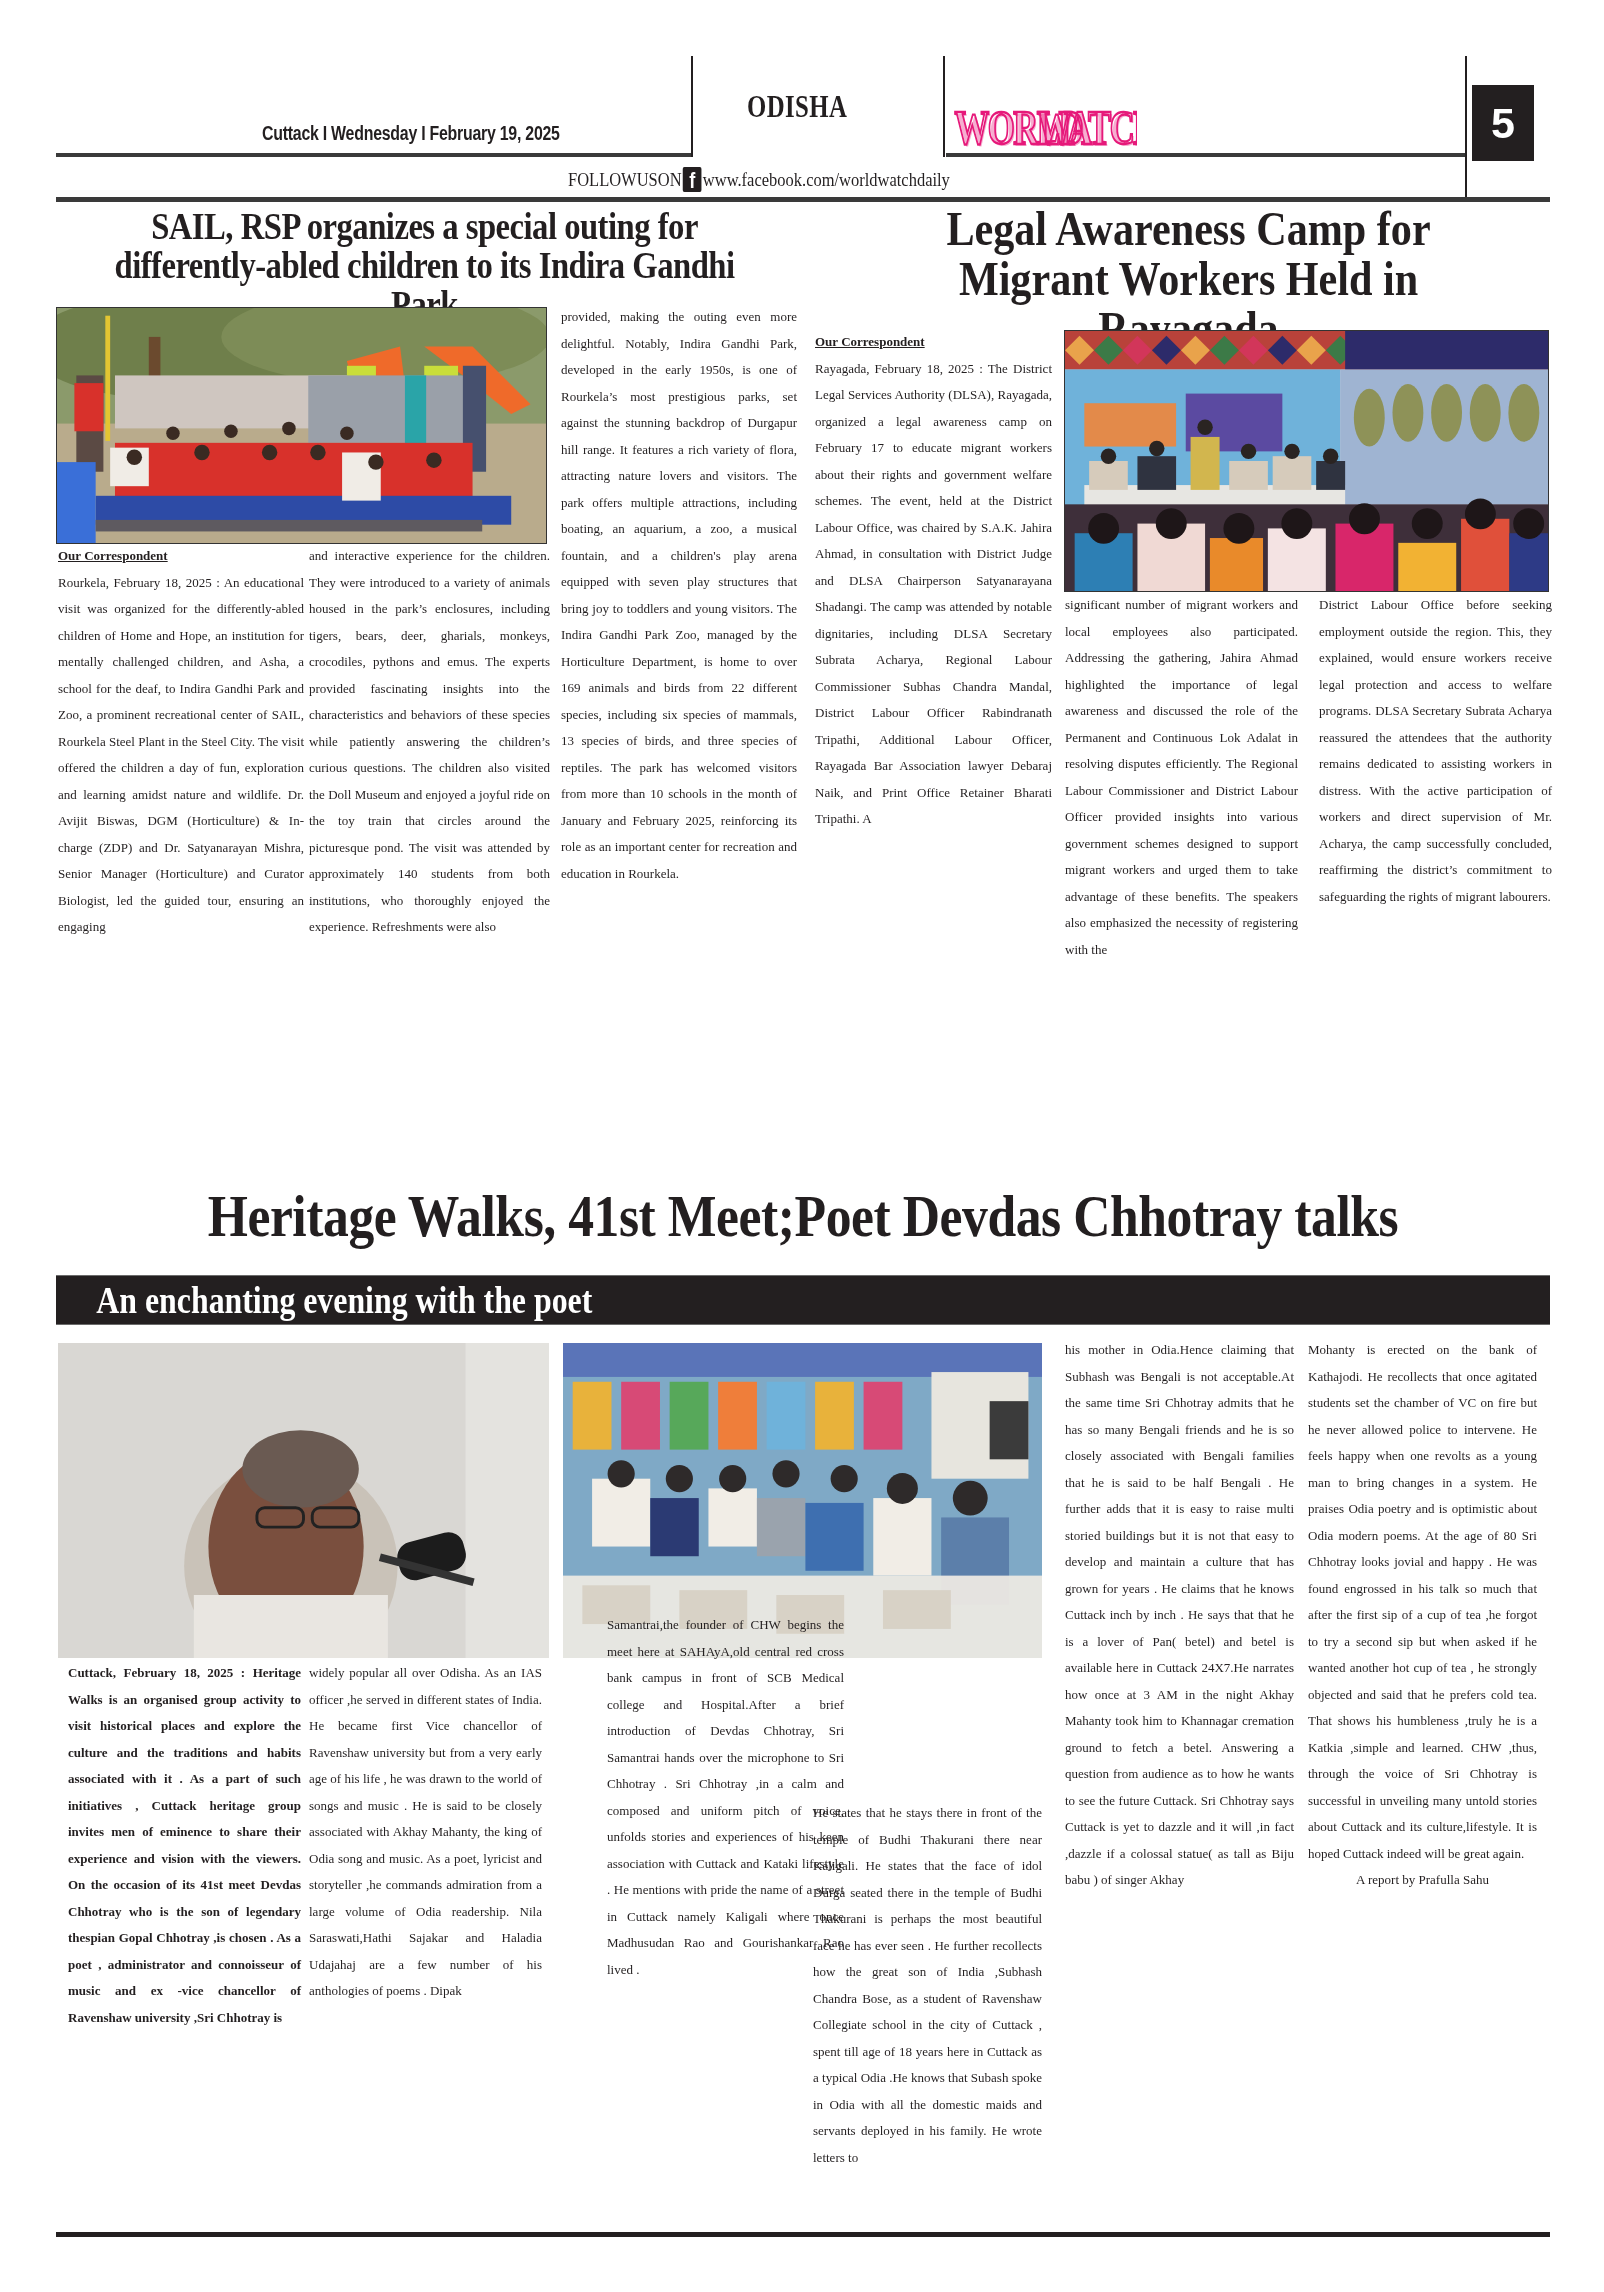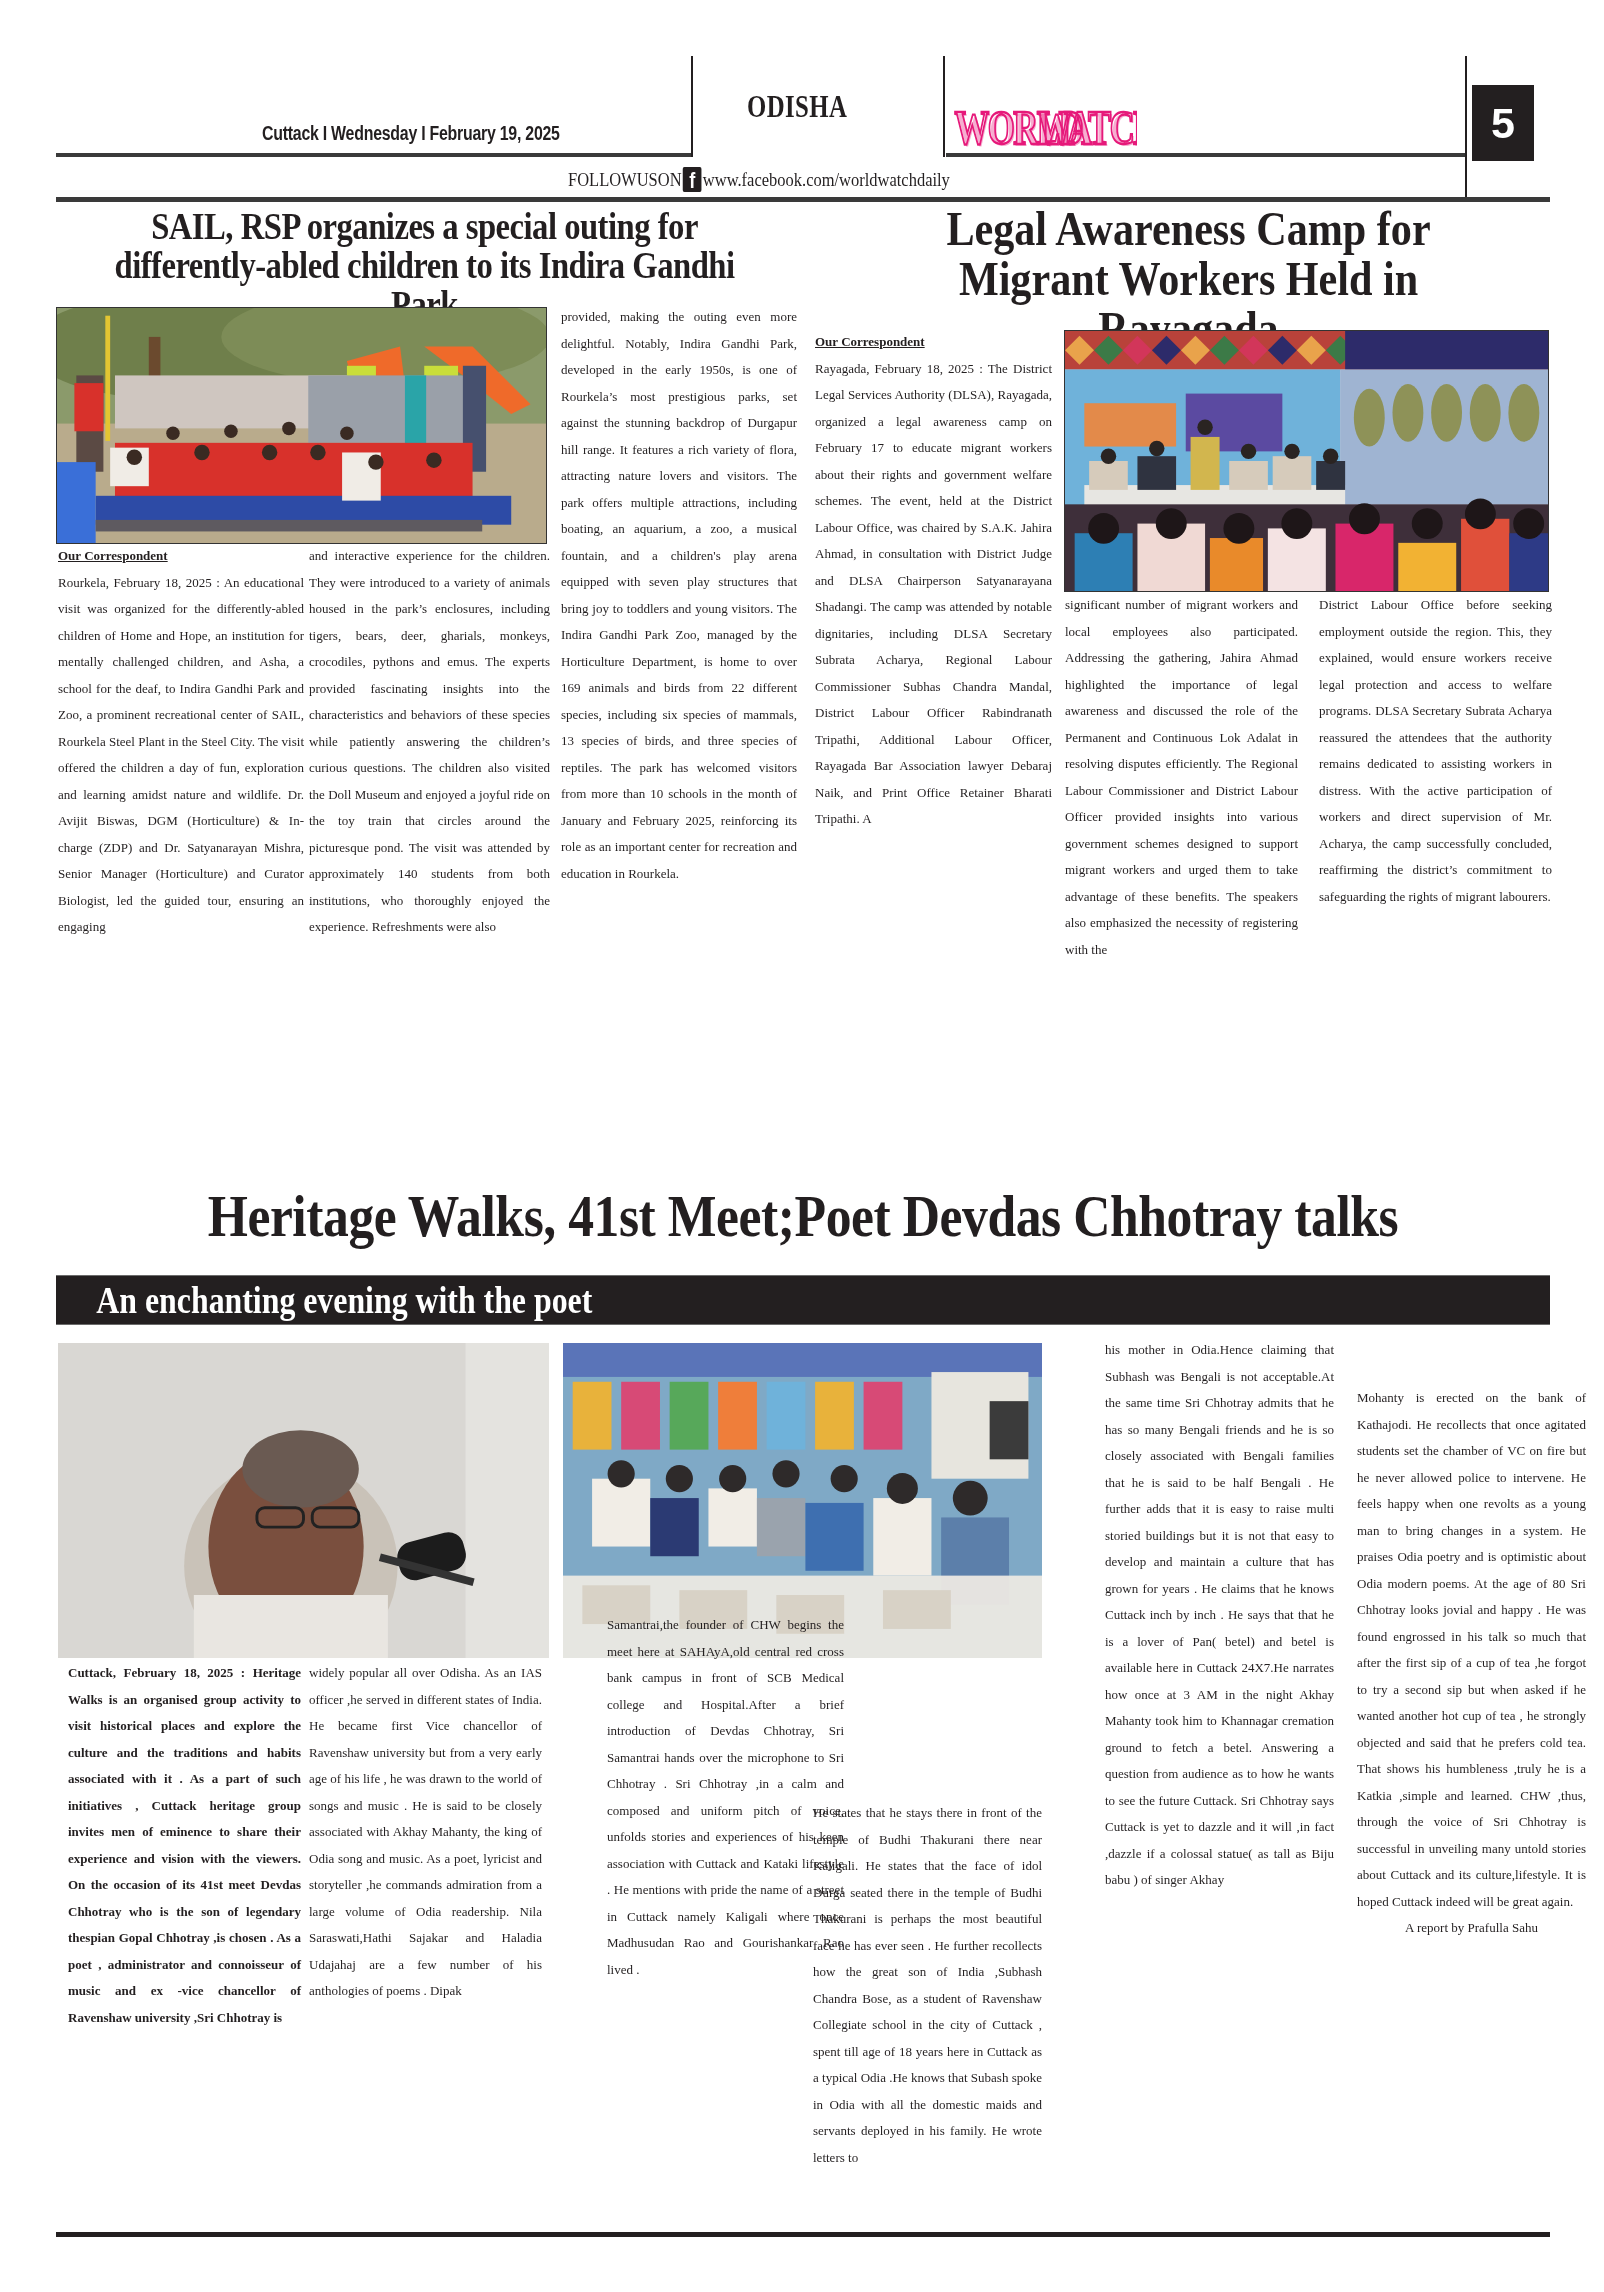--- a/index.html
+++ b/index.html
@@ -297,22 +297,22 @@
 </div>
 <div class="col" style="left:309px; top:1660px; width:233px;">
   <p>widely popular all over Odisha. As an IAS officer ,he served in different states of India. He became first Vice chancellor of Ravenshaw university but from a very early age of his life , he was drawn to the world of songs and music . He is said to be closely associated with Akhay Mahanty, the king of Odia song and music. As a poet, lyricist and storyteller ,he commands admiration from a large volume of Odia readership. Nila Saraswati,Hathi Sajakar and Haladia Udajahaj are a few number of his anthologies of poems . Dipak</p>
 </div>
 <div class="col" style="left:561px; top:1612px; width:237px;margin-left:46px;">
   <p>Samantrai,the founder of CHW begins the meet here at SAHAyA,old central red cross bank campus in front of SCB Medical college and Hospital.After a brief introduction of Devdas Chhotray, Sri Samantrai hands over the microphone to Sri Chhotray . Sri Chhotray ,in a calm and composed and uniform pitch of voice, unfolds stories and experiences of his keen association with Cuttack and Kataki lifestyle . He mentions with pride the name of a street in Cuttack namely Kaligali where once Madhusudan Rao and Gourishankar Rao lived .</p>
 </div>
 <div class="col" style="left:813px; top:1752px; width:229px;margin-top:48px;">
   <p>He states that he stays there in front of the temple of Budhi Thakurani there near Kaligali. He states that the face of idol Durga seated there in the temple of Budhi Thakurani is perhaps the most beautiful face he has ever seen . He further recollects how the great son of India ,Subhash Chandra Bose, as a student of Ravenshaw Collegiate school in the city of Cuttack , spent till age of 18 years here in Cuttack as a typical Odia .He knows that Subash spoke in Odia with all the domestic maids and servants deployed in his family. He wrote letters to</p>
 </div>
-<div class="col" style="left:1065px; top:1337px; width:229px;margin-left:40px;">
+<div class="col" style="left:1065px; top:1337px; width:229px;">
   <p>his mother in Odia.Hence claiming that Subhash was Bengali is not acceptable.At the same time Sri Chhotray admits that he has so many Bengali friends and he is so closely associated with Bengali families that he is said to be half Bengali . He further adds that it is easy to raise multi storied buildings but it is not that easy to develop and maintain a culture that has grown for years . He claims that he knows Cuttack inch by inch . He says that that he is a lover of Pan( betel) and betel is available here in Cuttack 24X7.He narrates how once at 3 AM in the night Akhay Mahanty took him to Khannagar cremation ground to fetch a betel. Answering a question from audience as to how he wants to see the future Cuttack. Sri Chhotray says Cuttack is yet to dazzle and it will ,in fact ,dazzle if a colossal statue( as tall as Biju babu ) of singer Akhay</p>
 </div>
-<div class="col" style="left:1357px; top:1337px; width:229px;margin-top:48px;">
+<div class="col" style="left:1308px; top:1337px; width:229px;">
   <p>Mohanty is erected on the bank of Kathajodi. He recollects that once agitated students set the chamber of VC on fire but he never allowed police to intervene. He feels happy when one revolts as a young man to bring changes in a system. He praises Odia poetry and is optimistic about Odia modern poems. At the age of 80 Sri Chhotray looks jovial and happy . He was found engrossed in his talk so much that after the first sip of a cup of tea ,he forgot to try a second sip but when asked if he wanted another hot cup of tea , he strongly objected and said that he prefers cold tea. That shows his humbleness ,truly he is a Katkia ,simple and learned. CHW ,thus, through the voice of Sri Chhotray is successful in unveiling many untold stories about Cuttack and its culture,lifestyle. It is hoped Cuttack indeed will be great again.</p>
   <p class="right-aligned">A report by Prafulla Sahu</p>
 </div>
 
 <div class="abs divider-bottom"></div>
 
 
 </body></html>

